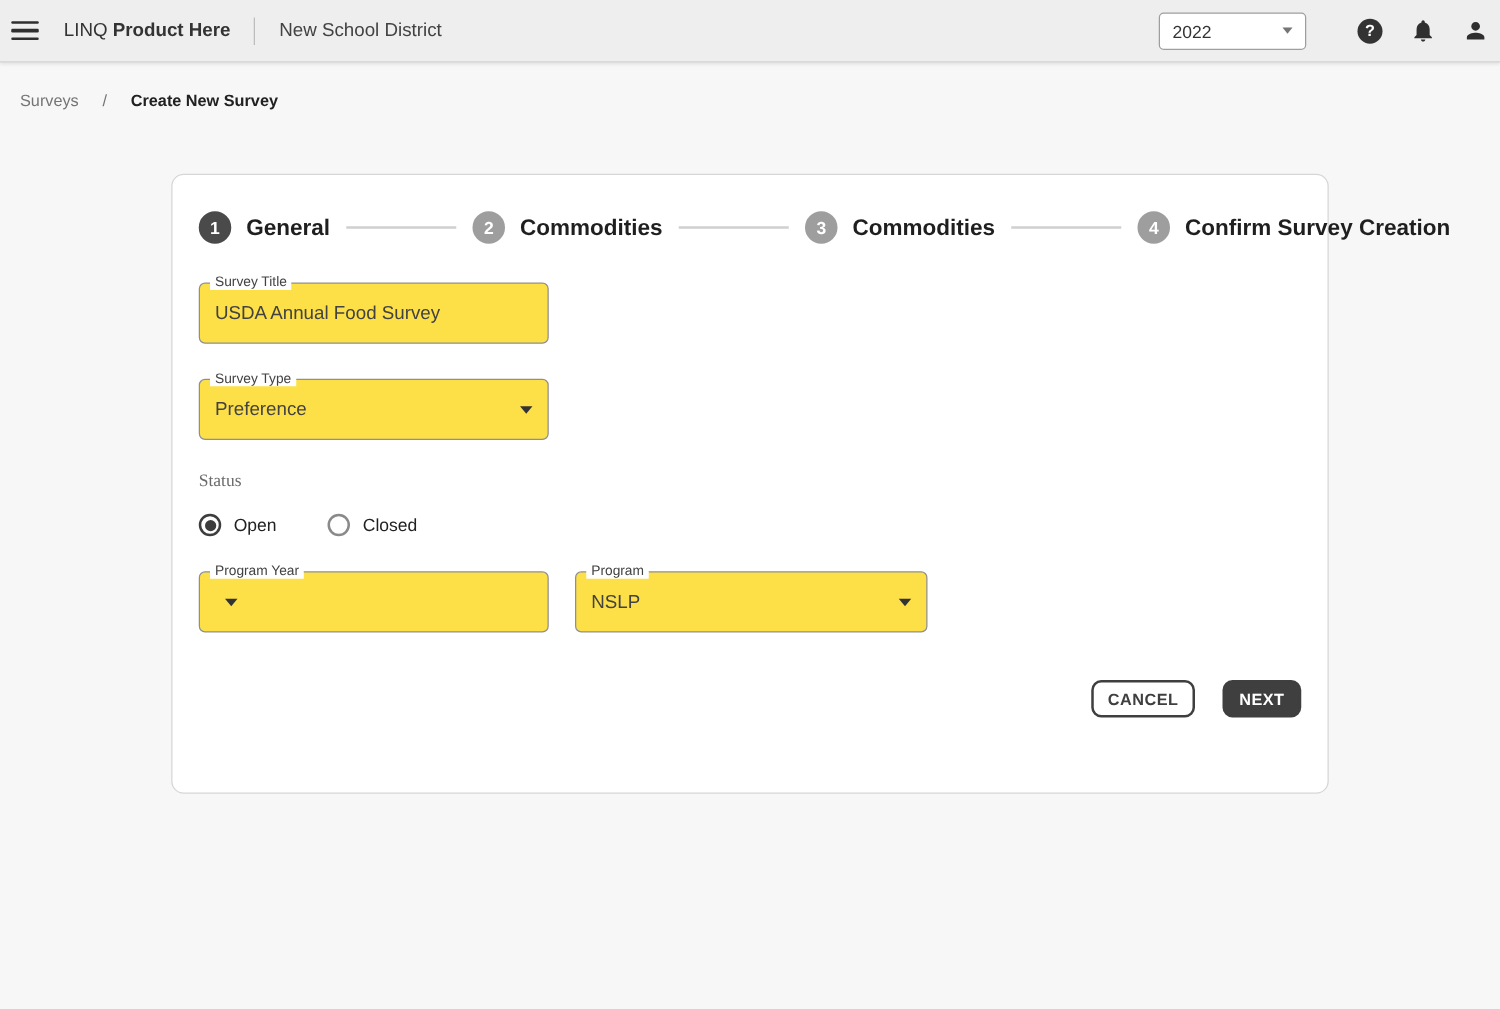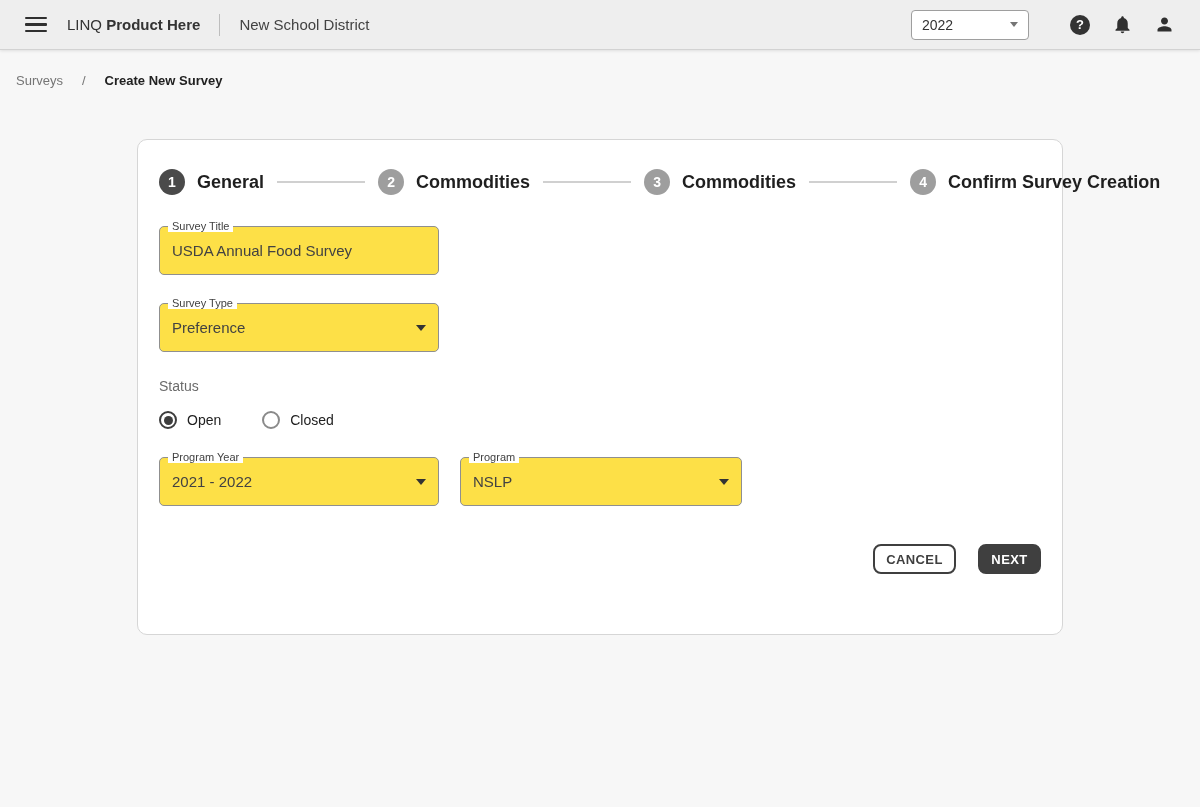--- a/index.html
+++ b/index.html
@@ -12,21 +12,21 @@
   }
 
   
   .appbar {
     height: 50px;
     background: #eeeeee;
     border-bottom: 1px solid #d2d2d2;
     box-shadow: 0 1px 3px rgba(0,0,0,0.10);
     display: flex;
     align-items: center;
-    padding: 0 25px;
+    padding: 0 9px;
     position: relative;
     z-index: 2;
   }
   .hamburger { width: 22px; cursor: pointer; margin-right: 20px; }
   .hamburger .bar { height: 2.5px; background: #2f2f2f; border-radius: 1px; margin: 4px 0; }
   .product-title { font-size: 15px; color: #333; white-space: nowrap; }
   .product-title .brand { font-weight: 400; }
   .product-title .bold { font-weight: 700; }
   .header-divider { width: 1px; height: 22px; background: #bdbdbd; margin: 0 19px; }
   .district-name { font-size: 15px; color: #424242; white-space: nowrap; }
@@ -120,21 +120,21 @@
     border-left: 5px solid transparent;
     border-right: 5px solid transparent;
     border-top: 6px solid #333;
     margin-left: 8px;
   }
   .field.clickable { cursor: pointer; gap: 44px; }
 
   .row-gap-28 { margin-top: 28px; }
   .row-gap-33 { margin-top: 33px; }
 
-  .status-label { font-size: 14px; color: #6b6b6b; margin-top: 26px; }
+  .status-label { font-size: 14px; color: #6b6b6b; margin-top: 26px; font-family: Liberation Serif, serif; }
   .radio-row { display: flex; align-items: center; margin-top: 17px; }
   .radio-option { display: flex; align-items: center; cursor: pointer; margin-right: 41px; }
   .radio-outer {
     width: 18px; height: 18px; border-radius: 50%;
     border: 2px solid #8a8a8a; background: #fff;
     display: flex; align-items: center; justify-content: center;
     flex: none;
   }
   .radio-option.checked .radio-outer { border-color: #3d3d3d; }
   .radio-dot { width: 9px; height: 9px; border-radius: 50%; background: transparent; }
@@ -263,21 +263,20 @@
             <span class="radio-dot"></span>
           </span>
         <span class="radio-text">Closed</span>
       </div>
     </div>
 
 
     <div class="program-row">
       <div class="field clickable">
         <span class="field-label">Program Year</span>
-        <span class="value-text">2021 - 2022</span>
         <span class="select-caret"></span>
       </div>
       <div class="field wide clickable">
         <span class="field-label">Program</span>
         <span class="value-text">NSLP</span>
         <span class="select-caret"></span>
       </div>
     </div>
 
     <div class="actions">

